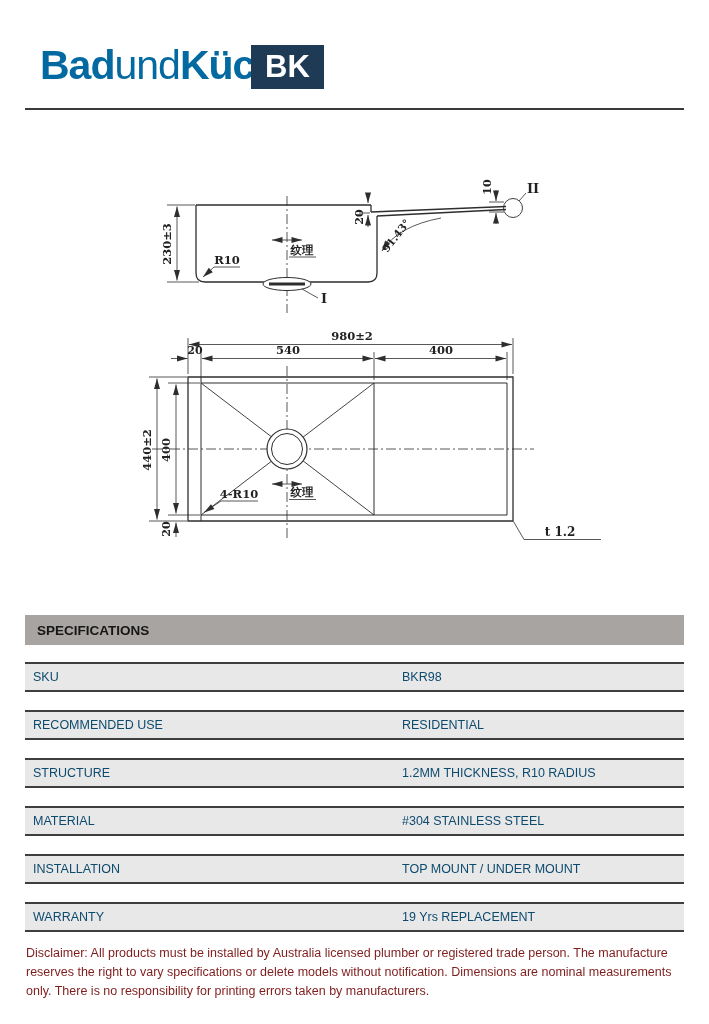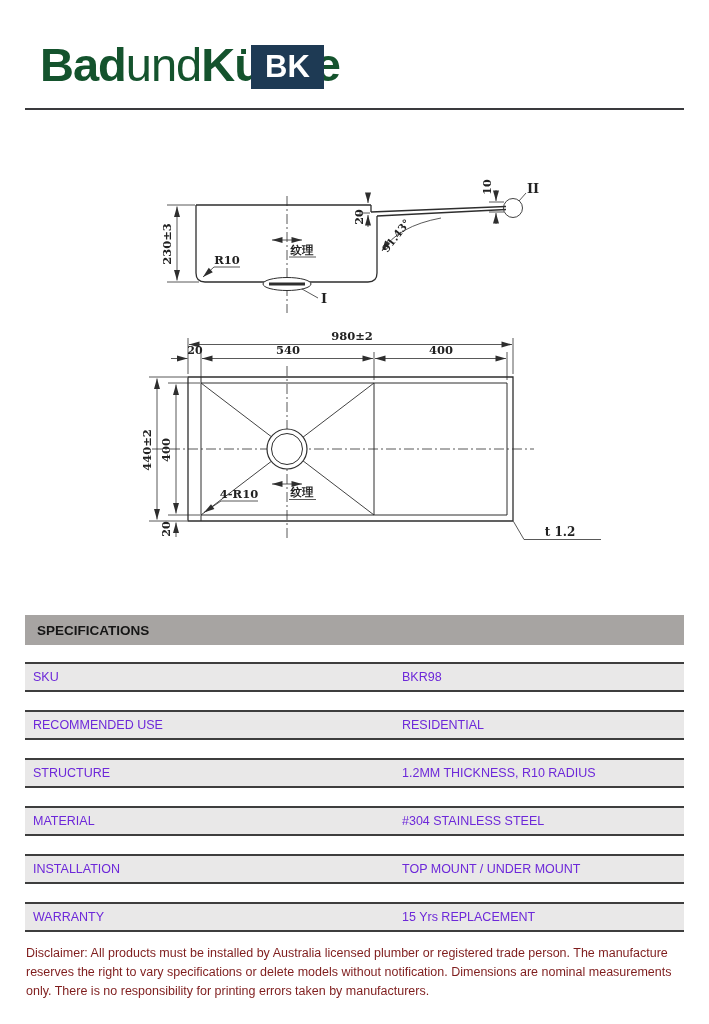--- a/index.html
+++ b/index.html
@@ -8,23 +8,23 @@
     width:709px;height:1024px;
     background:#ffffff;
     font-family:"Liberation Sans",sans-serif;
     color:#1b1b1b;
     overflow:hidden;
   }
   
   .logo{
     position:absolute;left:40px;top:42px;height:46px;
     display:flex;align-items:center;
-    color:#14532d;
+    color:#0369a1;
     letter-spacing:-1px;
-    font-size:47px;line-height:46px;
+    font-size:41px;line-height:46px;
     white-space:nowrap;
   }
   .logo .b{font-weight:bold;}
   .logo .l{font-weight:normal;text-align:center;}
   .badge{
     position:absolute;left:251px;top:45px;
     width:73px;height:44px;
     background:#1e3a54;
     color:#ffffff;
     font-weight:bold;font-size:31px;
@@ -56,21 +56,21 @@
     padding-left:12px;box-sizing:border-box;
     font-weight:bold;font-size:13.5px;color:#161616;
     margin-bottom:17px;
   }
   .spec-row{
     height:30px;background:#e9e8e8;
     border-top:2px solid #3e3e3e;
     border-bottom:2px solid #3e3e3e;
     box-sizing:border-box;
     display:flex;align-items:center;
-    font-size:12.5px;color:#6d28d9;
+    font-size:12.5px;color:#0c4a6e;
     margin-bottom:18px;
   }
   .spec-row:last-child{margin-bottom:4px;}
   .spec-label{
     width:377px;padding-left:8px;box-sizing:border-box;
     flex:0 0 377px;
   }
   .spec-value{flex:1;}
   
   .disclaimer{
@@ -236,19 +236,19 @@
     <div class="spec-row">
       <div class="spec-label">MATERIAL</div>
       <div class="spec-value">#304 STAINLESS STEEL</div>
     </div>
     <div class="spec-row">
       <div class="spec-label">INSTALLATION</div>
       <div class="spec-value">TOP MOUNT / UNDER MOUNT</div>
     </div>
     <div class="spec-row">
       <div class="spec-label">WARRANTY</div>
-      <div class="spec-value">15 Yrs REPLACEMENT</div>
+      <div class="spec-value">19 Yrs REPLACEMENT</div>
     </div>
   </div>
 
   <div class="disclaimer">Disclaimer: All products must be installed by Australia licensed plumber or registered trade person. The manufacture reserves the right to vary specifications or delete models without notification. Dimensions are nominal measurements only. There is no responsibility for printing errors taken by manufacturers.</div>
 
 </div>
 
 </body></html>

